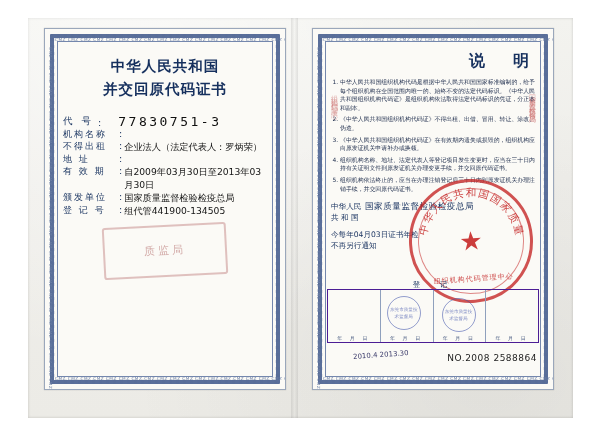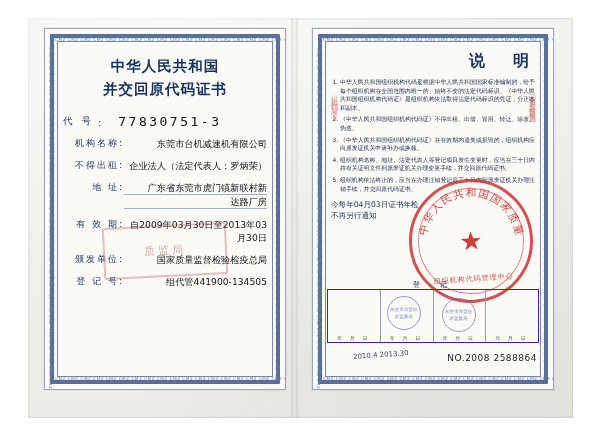--- a/index.html
+++ b/index.html
@@ -150,23 +150,21 @@
     font-family:"DejaVu Sans Mono","Liberation Mono",monospace;
     font-size:13px;
     color:#101010;
     letter-spacing:2.5px;
     margin-left:13px;
     transform: translateY(1px);
   }
   .field{
     display:flex;
     align-items:flex-start;
-    margin-top:9px;
     font-size:9px;
-    text-align:right;
   }
   .field .lbl{
     width:56px;
     flex:0 0 56px;
     font-size:9px;
     letter-spacing:2px;
     color:#17325f;
     line-height:12px;
   }
   .field .val{
@@ -393,36 +391,31 @@
 
       <div class="code-row">
         <span class="lbl">代    号</span>
         <span class="colon">:</span>
         <span class="code-value">77830751-3</span>
       </div>
 
       <div class="field">
         <span class="lbl">机构名称</span>
         <span class="colon">:</span>
-        <span class="val underline">东莞市台机减速机有限公司</span>
       </div>
 
       <div class="field">
         <span class="lbl">不得出租</span>
         <span class="colon">:</span>
         <span class="val underline">企业法人（法定代表人：罗炳荣）</span>
       </div>
 
       <div class="field">
         <span class="lbl">地    址</span>
         <span class="colon">:</span>
-        <span class="val">
-          <span class="underline" style="display:block;">广东省东莞市虎门镇新联村新</span>
-          <span class="underline line2">达路厂房</span>
-        </span>
       </div>
 
       <div class="field">
         <span class="lbl">有 效 期</span>
         <span class="colon">:</span>
         <span class="val underline">自2009年03月30日至2013年03月30日</span>
       </div>
 
       <div class="field">
         <span class="lbl">颁发单位</span>
@@ -460,20 +453,27 @@
       <div class="notes">
         <ol>
           <li>中华人民共和国组织机构代码是根据中华人民共和国国家标准编制的，给予每个组织机构在全国范围内唯一的、始终不变的法定代码标识。《中华人民共和国组织机构代码证》是组织机构依法取得法定代码标识的凭证，分正本和副本。</li>
           <li>《中华人民共和国组织机构代码证》不得出租、出借、冒用、转让、涂改、伪造。</li>
           <li>《中华人民共和国组织机构代码证》在有效期内遗失或损毁的，组织机构应向原发证机关申请补办或换领。</li>
           <li>组织机构名称、地址、法定代表人等登记项目发生变更时，应当在三十日内持有关证明文件到原发证机关办理变更手续，并交回原代码证书。</li>
           <li>组织机构依法终止的，应当在办理注销登记后三十日内到原发证机关办理注销手续，并交回原代码证书。</li>
         </ol>
       </div>
 
+      <div class="issuer">
+        <span class="who">
+          <span style="display:block;">中华人民</span>
+          <span style="display:block;">共 和 国</span>
+        </span>
+        <span class="org">国家质量监督检验检疫总局</span>
+      </div>
 
       <div class="validity">
         <div>今每年04月03日证书年检</div>
         <div>不再另行通知</div>
       </div>
     </div>
 
     <div class="round-seal">
       <div class="inner-ring"></div>
       <svg class="seal-arc" viewBox="0 0 118 118">

